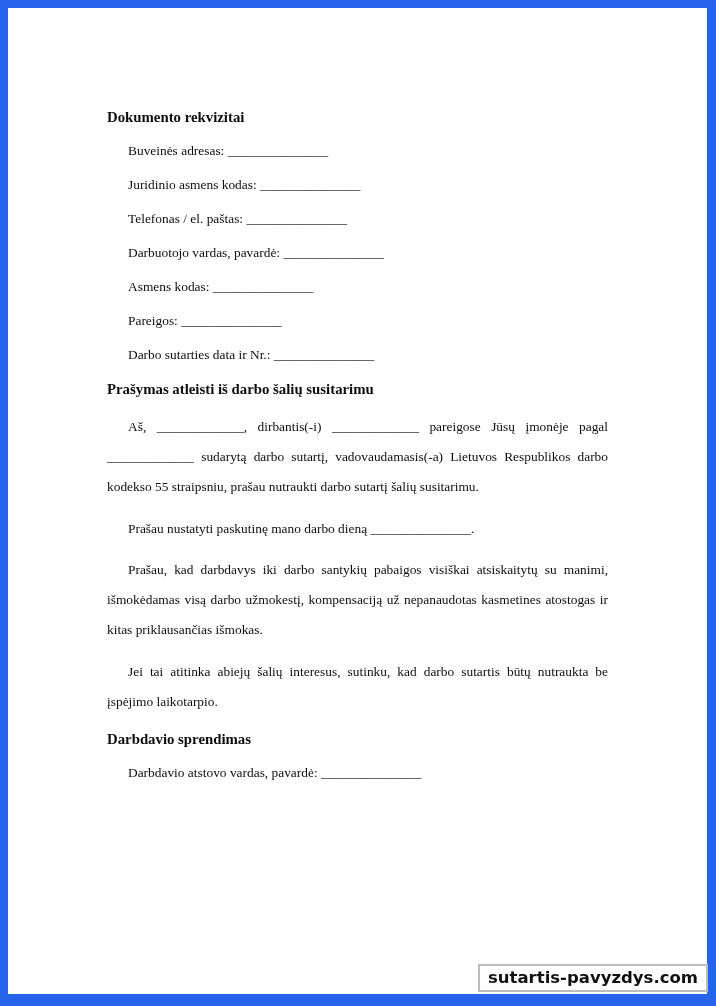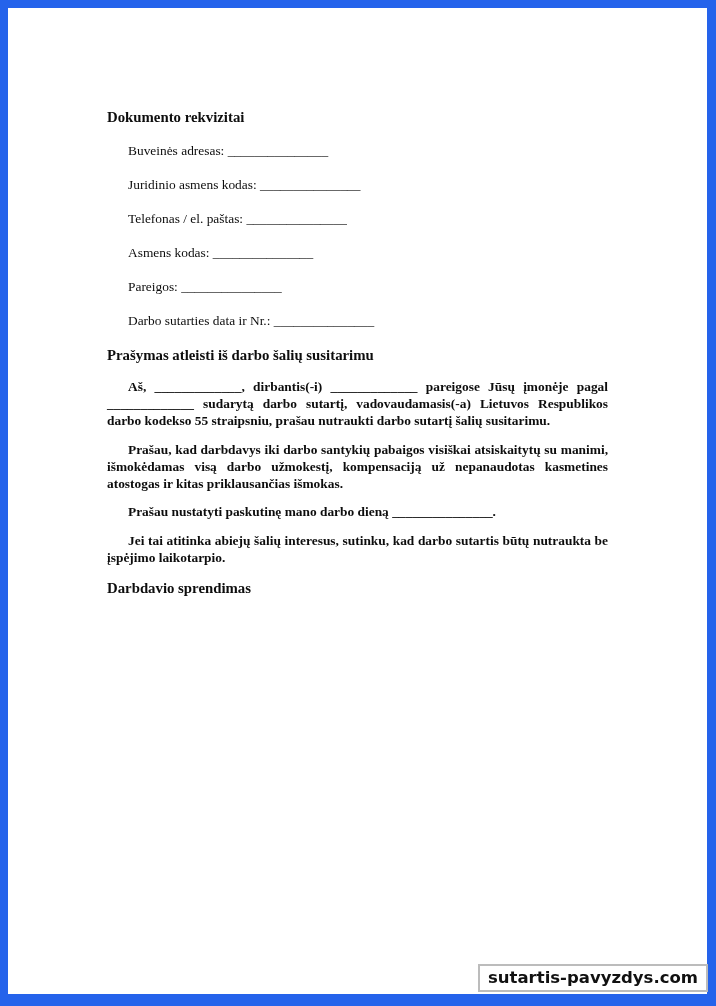--- a/index.html
+++ b/index.html
@@ -37,24 +37,23 @@
     color: #0d0d0d;
   }
   .field {
     margin: 0 0 11.5px 0;
     line-height: 22.5px;
     text-indent: 21px;
     white-space: nowrap;
   }
   .para {
     margin: 0 0 11.5px 0;
-    line-height: 17px;
+    line-height: 30px;
     text-indent: 21px;
     text-align: justify;
-    font-weight: bold;
   }
   .watermark {
     position: absolute;
     right: -1px;
     bottom: 2px;
     background: #ffffff;
     border: 2px solid #bcbcbc;
     padding: 1px 8px 2px 8px;
     font-family: "DejaVu Sans", sans-serif;
     font-weight: 700;
@@ -71,36 +70,38 @@
   <div class="frame">
     <div class="page">
 
       <div class="content">
 
         <section>
           <h2 class="heading">Dokumento rekvizitai</h2>
           <p class="field">Buveinės adresas: _______________</p>
           <p class="field">Juridinio asmens kodas: _______________</p>
           <p class="field">Telefonas / el. paštas: _______________</p>
+          <p class="field">Darbuotojo vardas, pavardė: _______________</p>
           <p class="field">Asmens kodas: _______________</p>
           <p class="field">Pareigos: _______________</p>
           <p class="field">Darbo sutarties data ir Nr.: _______________</p>
         </section>
 
 
         <section>
           <h2 class="heading">Prašymas atleisti iš darbo šalių susitarimu</h2>
           <p class="para">Aš, _____________, dirbantis(-i) _____________ pareigose Jūsų įmonėje pagal _____________ sudarytą darbo sutartį, vadovaudamasis(-a) Lietuvos Respublikos darbo kodekso 55 straipsniu, prašau nutraukti darbo sutartį šalių susitarimu.</p>
+          <p class="para">Prašau nustatyti paskutinę mano darbo dieną _______________.</p>
           <p class="para">Prašau, kad darbdavys iki darbo santykių pabaigos visiškai atsiskaitytų su manimi, išmokėdamas visą darbo užmokestį, kompensaciją už nepanaudotas kasmetines atostogas ir kitas priklausančias išmokas.</p>
-          <p class="para">Prašau nustatyti paskutinę mano darbo dieną _______________.</p>
           <p class="para">Jei tai atitinka abiejų šalių interesus, sutinku, kad darbo sutartis būtų nutraukta be įspėjimo laikotarpio.</p>
         </section>
 
         <section>
           <h2 class="heading">Darbdavio sprendimas</h2>
+          <p class="field">Darbdavio atstovo vardas, pavardė: _______________</p>
         </section>
 
       </div>
 
       <div class="watermark">sutartis-pavyzdys.com</div>
 
     </div>
   </div>
 </div>
 

